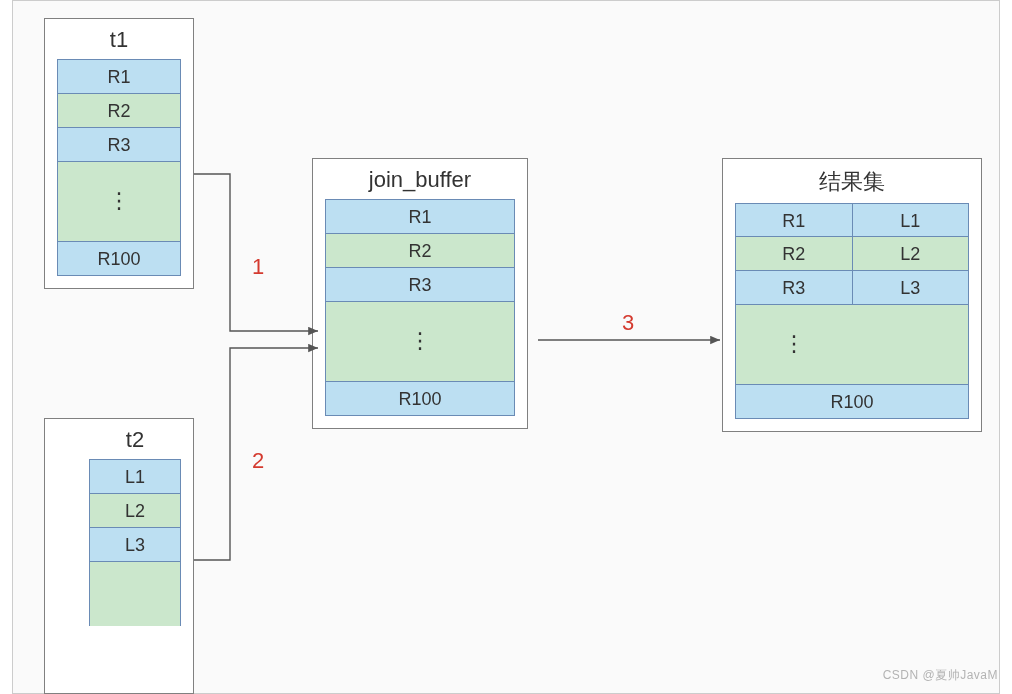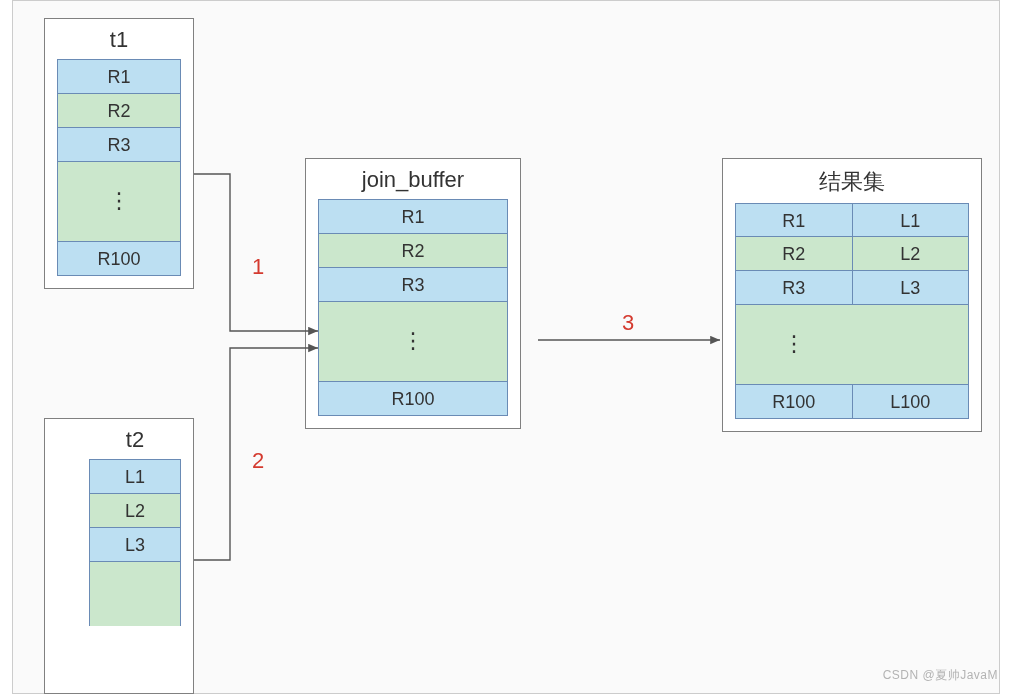--- a/index.html
+++ b/index.html
@@ -122,21 +122,21 @@
   <div class="rows-wrap">
     <div class="rows">
       <div class="row blue">L1</div>
       <div class="row green">L2</div>
       <div class="row blue">L3</div>
       <div class="row green tall" style="border-bottom:none; height:64px;"></div>
     </div>
   </div>
 </div>
 
-<div class="box" style="left:305px; top:158px; width:216px;">
+<div class="box" style="left:312px; top:158px; width:216px;">
   <div class="box-title">join_buffer</div>
   <div class="rows-wrap">
     <div class="rows">
       <div class="row blue">R1</div>
       <div class="row green">R2</div>
       <div class="row blue">R3</div>
       <div class="row green tall vdots"></div>
       <div class="row blue">R100</div>
     </div>
   </div>
@@ -156,21 +156,20 @@
     <div class="tbl blue">
       <div class="cell">R3</div>
       <div class="cell">L3</div>
     </div>
     <div class="tbl green tall">
       <div class="cell vdots" style="border-right:none;"></div>
       <div class="cell" style="border-left:none; border-right:1px solid #6a8bb5;"></div>
     </div>
     <div class="tbl blue">
       <div class="cell">R100</div>
-      <div class="cell">L100</div>
     </div>
   </div>
 </div>
 
 <svg class="arrows">
   <defs>
     <marker id="arrowhead" markerWidth="8" markerHeight="8" refX="7" refY="3" orient="auto">
       <path d="M0,0 L7,3 L0,6 Z" fill="#555"></path>
     </marker>
   </defs>

